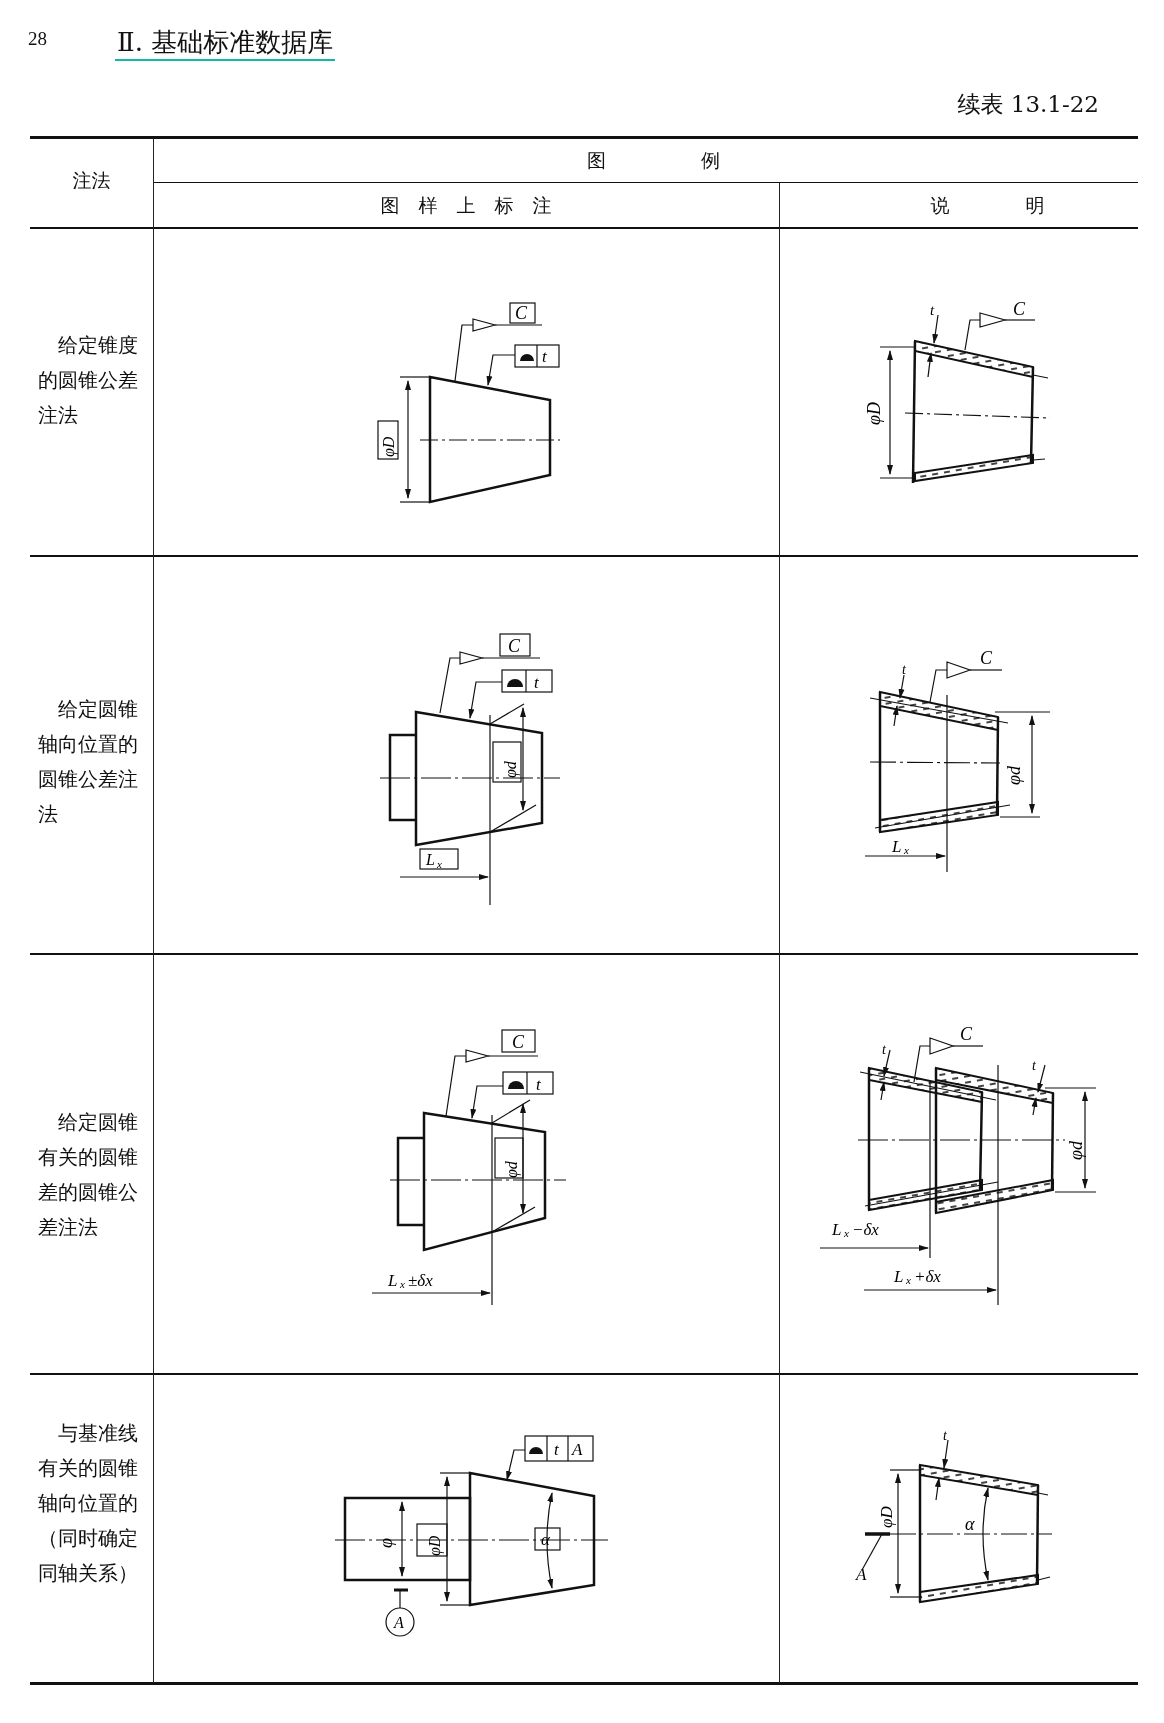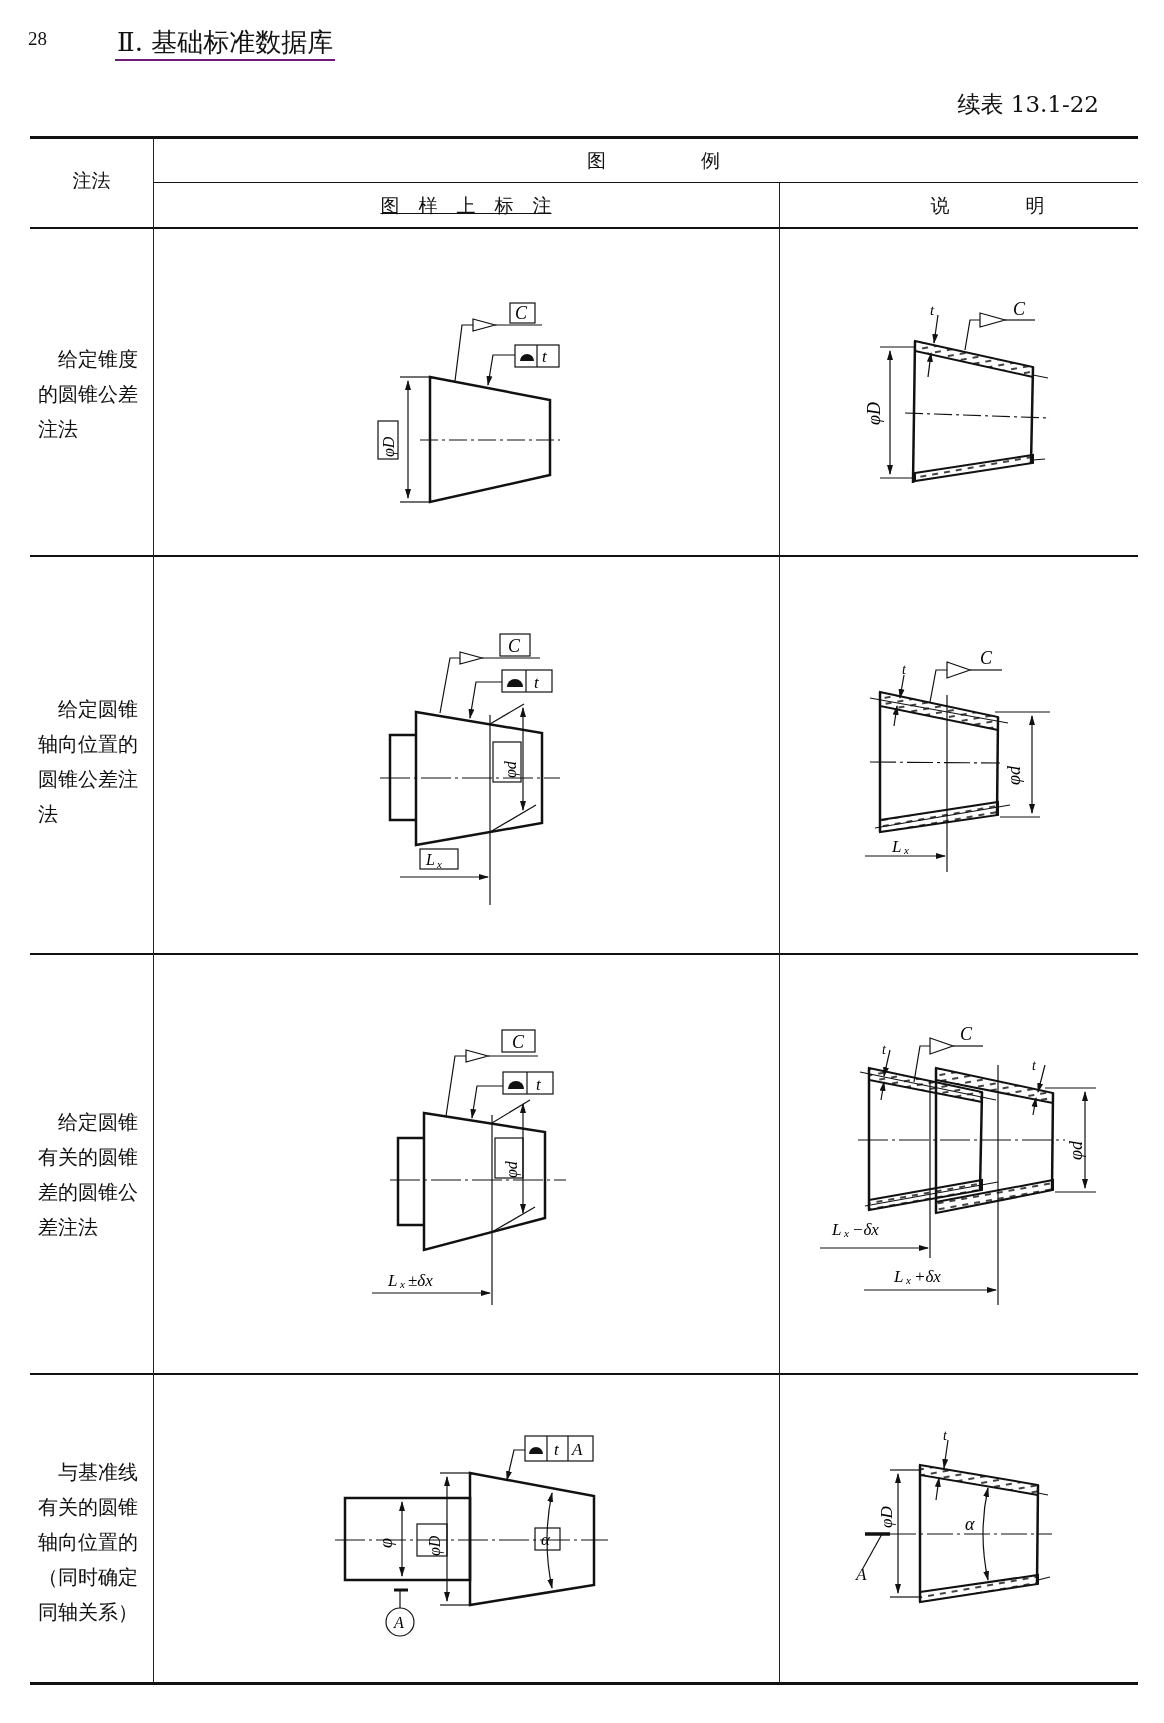--- a/index.html
+++ b/index.html
@@ -1,20 +1,20 @@
 <!DOCTYPE html>
 <html><head>
 <meta charset="utf-8">
 <style>
   html, body { margin:0; padding:0; background:#ffffff; }
   body { width:1164px; height:1723px; position:relative; overflow:hidden;
          font-family:"DejaVu Serif", "Liberation Serif", serif; color:#111; }
   .abs { position:absolute; }
   .page-num { left:28px; top:28px; font-family:"Liberation Serif", serif; font-size:19px; }
-  .running-head { left:115px; top:26px; font-size:26px; border-bottom:2px solid #701a75; padding:0 2px 1px 2px; line-height:32px; }
+  .running-head { left:115px; top:26px; font-size:26px; border-bottom:2px solid #14b8a6; padding:0 2px 1px 2px; line-height:32px; }
   .table-caption { right:65px; top:89px; font-size:23px; }
   .hline { position:absolute; left:30px; width:1108px; background:#111; }
   .vline { position:absolute; width:1px; background:#222; }
   .hdr { position:absolute; font-size:19px; text-align:center; }
   .row-label { position:absolute; left:38px; width:116px; font-size:20px; line-height:35px; }
   .row-label .l1 { text-indent:20px; }
   svg { position:absolute; overflow:visible; }
   svg text { font-family:"Liberation Serif", serif; font-style:italic; }
 </style>
 </head>
@@ -29,41 +29,41 @@
 <div class="hline" style="top:227px;height:2px;"></div>
 <div class="hline" style="top:555px;height:2px;"></div>
 <div class="hline" style="top:953px;height:2px;"></div>
 <div class="hline" style="top:1373px;height:2px;"></div>
 <div class="hline" style="top:1682px;height:3px;"></div>
 <div class="vline" style="left:153px;top:138px;height:1545px;"></div>
 <div class="vline" style="left:779px;top:183px;height:1500px;"></div>
 
 <div class="hdr" style="left:30px;width:123px;top:168px;">注法</div>
 <div class="hdr" style="left:153px;width:985px;top:148px;white-space:pre;padding-left:8px;">图　　　　　例</div>
-<div class="hdr" style="left:153px;width:626px;top:193px;white-space:pre;text-decoration:underline;">图　样　上　标　注</div>
+<div class="hdr" style="left:153px;width:626px;top:193px;white-space:pre;">图　样　上　标　注</div>
 <div class="hdr" style="left:779px;width:359px;top:193px;white-space:pre;margin-left:29px;">说　　　　明</div>
 
-<div class="row-label" style="top:342px;">
+<div class="row-label" style="top:328px;">
   <div class="l1">给定锥度</div>
   <div>的圆锥公差</div>
   <div>注法</div>
 </div>
 <div class="row-label" style="top:692px;">
   <div class="l1">给定圆锥</div>
   <div>轴向位置的</div>
   <div>圆锥公差注</div>
   <div>法</div>
 </div>
 <div class="row-label" style="top:1105px;">
   <div class="l1">给定圆锥</div>
   <div>有关的圆锥</div>
   <div>差的圆锥公</div>
   <div>差注法</div>
 </div>
-<div class="row-label" style="top:1455px;">
+<div class="row-label" style="top:1416px;">
   <div class="l1">与基准线</div>
   <div>有关的圆锥</div>
   <div>轴向位置的</div>
   <div>（同时确定</div>
   <div>同轴关系）</div>
 </div>
 
 <svg width="0" height="0" style="position:absolute">
   <defs>
     <marker id="arr" markerWidth="10" markerHeight="8" refX="9" refY="4" orient="auto" markerUnits="userSpaceOnUse">

